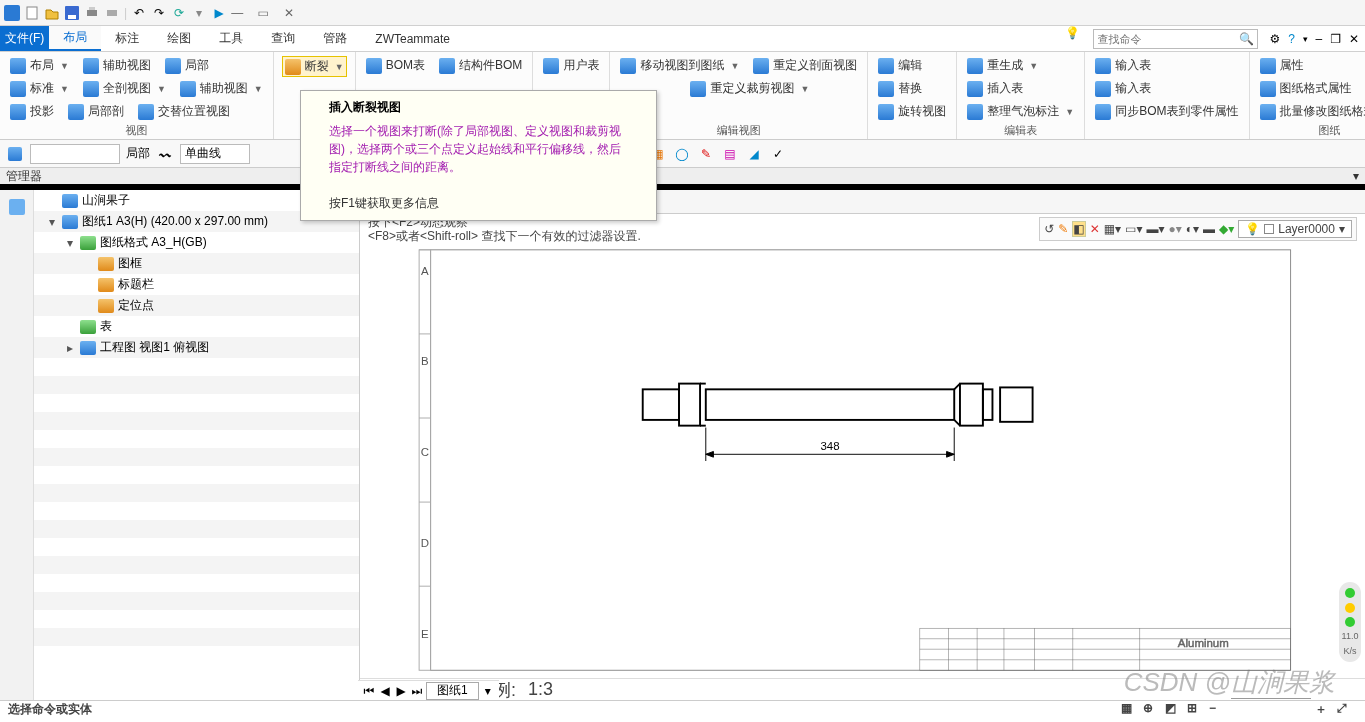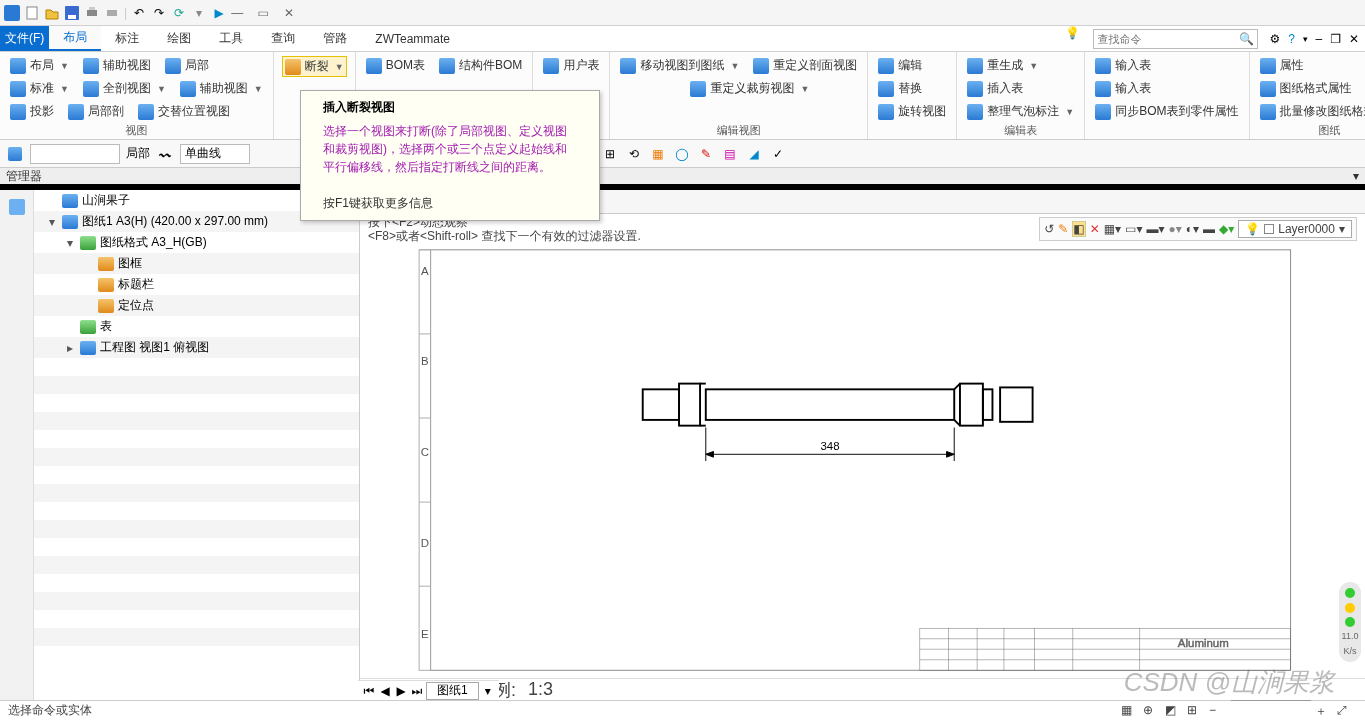--- a/index.html
+++ b/index.html
@@ -28,21 +28,21 @@
 .rgroup { border-right: 1px solid #ddd; padding: 4px 8px 1px; display: flex; flex-direction: column; }
 .rgroup .rows { display: flex; flex-direction: column; gap: 4px; flex: 1; }
 .rgroup .row { display: flex; gap: 10px; }
 .ritem { display: flex; align-items: center; gap: 4px; cursor: pointer; color: #333; white-space: nowrap; padding: 1px 2px; }
 .ritem.hl { background: #fff3cd; border: 1px solid #e6c200; }
 .ritem .ico { width: 16px; height: 16px; display: inline-block; }
 .ritem .dd { font-size: 9px; color: #666; margin-left: 2px; }
 .rgroup .glabel { text-align: center; color: #555; font-size: 11px; padding-top: 2px; }
 
 
-.tooltip { position: absolute; left: 300px; top: 90px; width: 300px; background: #fffff4; border: 1px solid #aaa; padding: 8px 22px; box-shadow: 2px 2px 4px rgba(0,0,0,0.2); z-index: 100; }
+.tooltip { position: absolute; left: 300px; top: 90px; width: 357px; background: #fffff4; border: 1px solid #aaa; padding: 8px 28px; box-shadow: 2px 2px 4px rgba(0,0,0,0.2); z-index: 100; }
 .tooltip .tt-title { font-weight: bold; margin-bottom: 6px; }
 .tooltip .tt-body { color: #a21caf; line-height: 1.5; }
 .tooltip .tt-hint { margin-top: 19px; color: #333; }
 
 
 .toolbar2 { height: 28px; background: #f8f8f8; border-bottom: 1px solid #ccc; display: flex; align-items: center; gap: 6px; padding: 0 6px; }
 .toolbar2 .sep { width: 1px; height: 18px; background: #ccc; margin: 0 2px; }
 .toolbar2 .combo { height: 20px; border: 1px solid #bbb; padding: 0 4px; min-width: 70px; display: inline-flex; align-items: center; background: #fff; }
 .toolbar2 .tico { width: 18px; height: 18px; display: inline-flex; align-items: center; justify-content: center; cursor: pointer; }
 
@@ -76,21 +76,21 @@
 .drawing { position: absolute; top: 56px; left: 0; right: 0; bottom: 24px; }
 .drawing svg { width: 100%; height: 100%; }
 
 .canvas-status { position: absolute; bottom: 0; left: 0; right: 0; height: 22px; display: flex; align-items: center; gap: 12px; padding: 0 8px; background: #fff; border-top: 1px solid #ddd; }
 .canvas-status .big { font-size: 18px; color: #444; }
 .sheet-tabs { display: flex; align-items: center; gap: 2px; }
 .sheet-tabs .nav { width: 14px; text-align: center; cursor: pointer; }
 .sheet-tab { border: 1px solid #aaa; padding: 0 10px; height: 18px; display: flex; align-items: center; background: #fff; }
 
 
-.statusbar { height: 20px; background: #fff; border-top: 1px solid #ccc; display: flex; align-items: center; padding: 0 8px; color: #444; }
+.statusbar { height: 20px; background: #fff; border-top: 1px solid #ccc; display: flex; padding: 0 8px; color: #444; font-weight: bold; }
 .statusbar .sp { flex: 1; }
 .statusbar .sico { width: 18px; height: 16px; margin: 0 2px; }
 
 
 .watermark { position: absolute; right: 30px; bottom: 22px; font-size: 26px; color: rgba(120,120,120,0.5); font-style: italic; pointer-events: none; }
 .perf { position: absolute; right: 4px; bottom: 60px; width: 22px; height: 80px; background: #e8e8e8; border-radius: 11px; display: flex; flex-direction: column; align-items: center; justify-content: space-around; padding: 4px 0; }
 .perf .dot { width: 10px; height: 10px; border-radius: 50%; }
 .perf .lbl { font-size: 9px; color: #666; }
 
 .ico-blue { background: linear-gradient(#6bb0f0,#2a7ad4); border-radius: 2px; }

